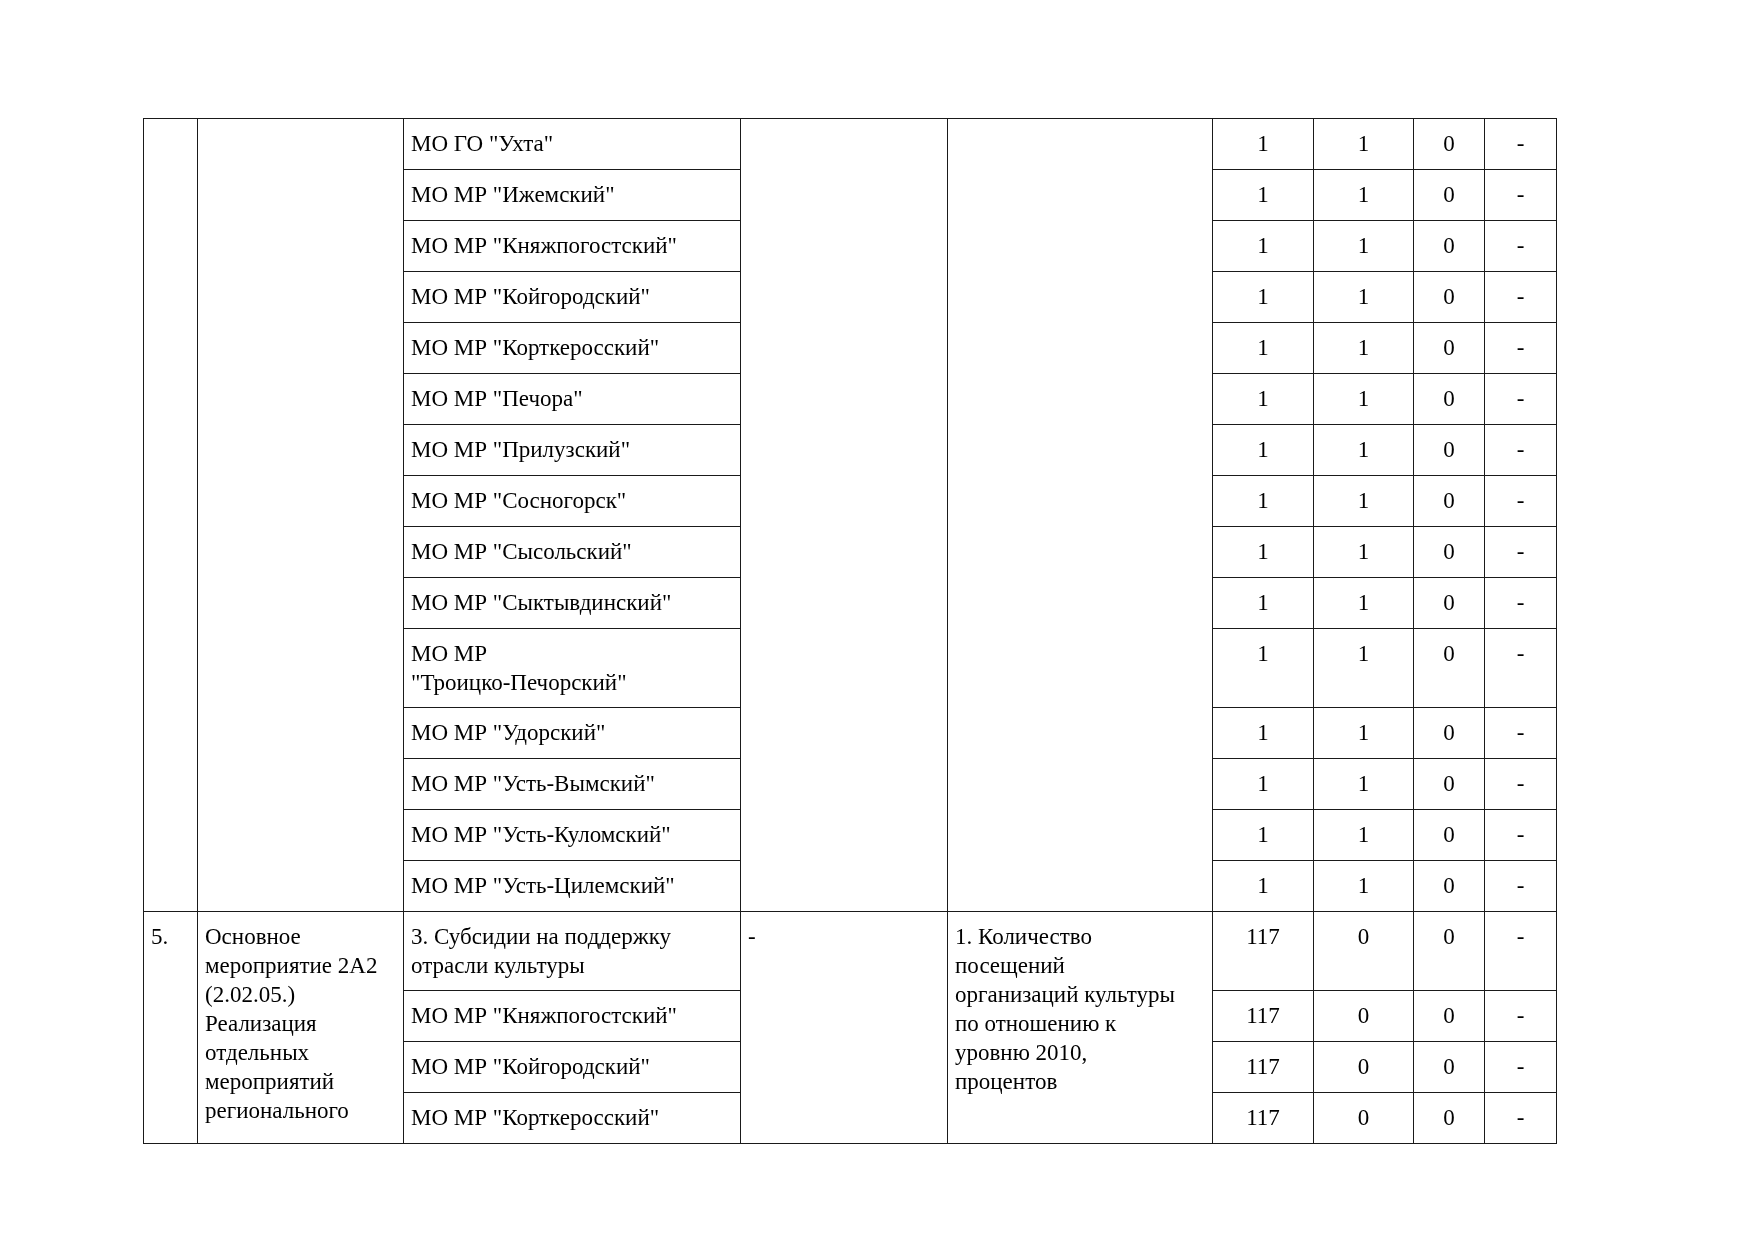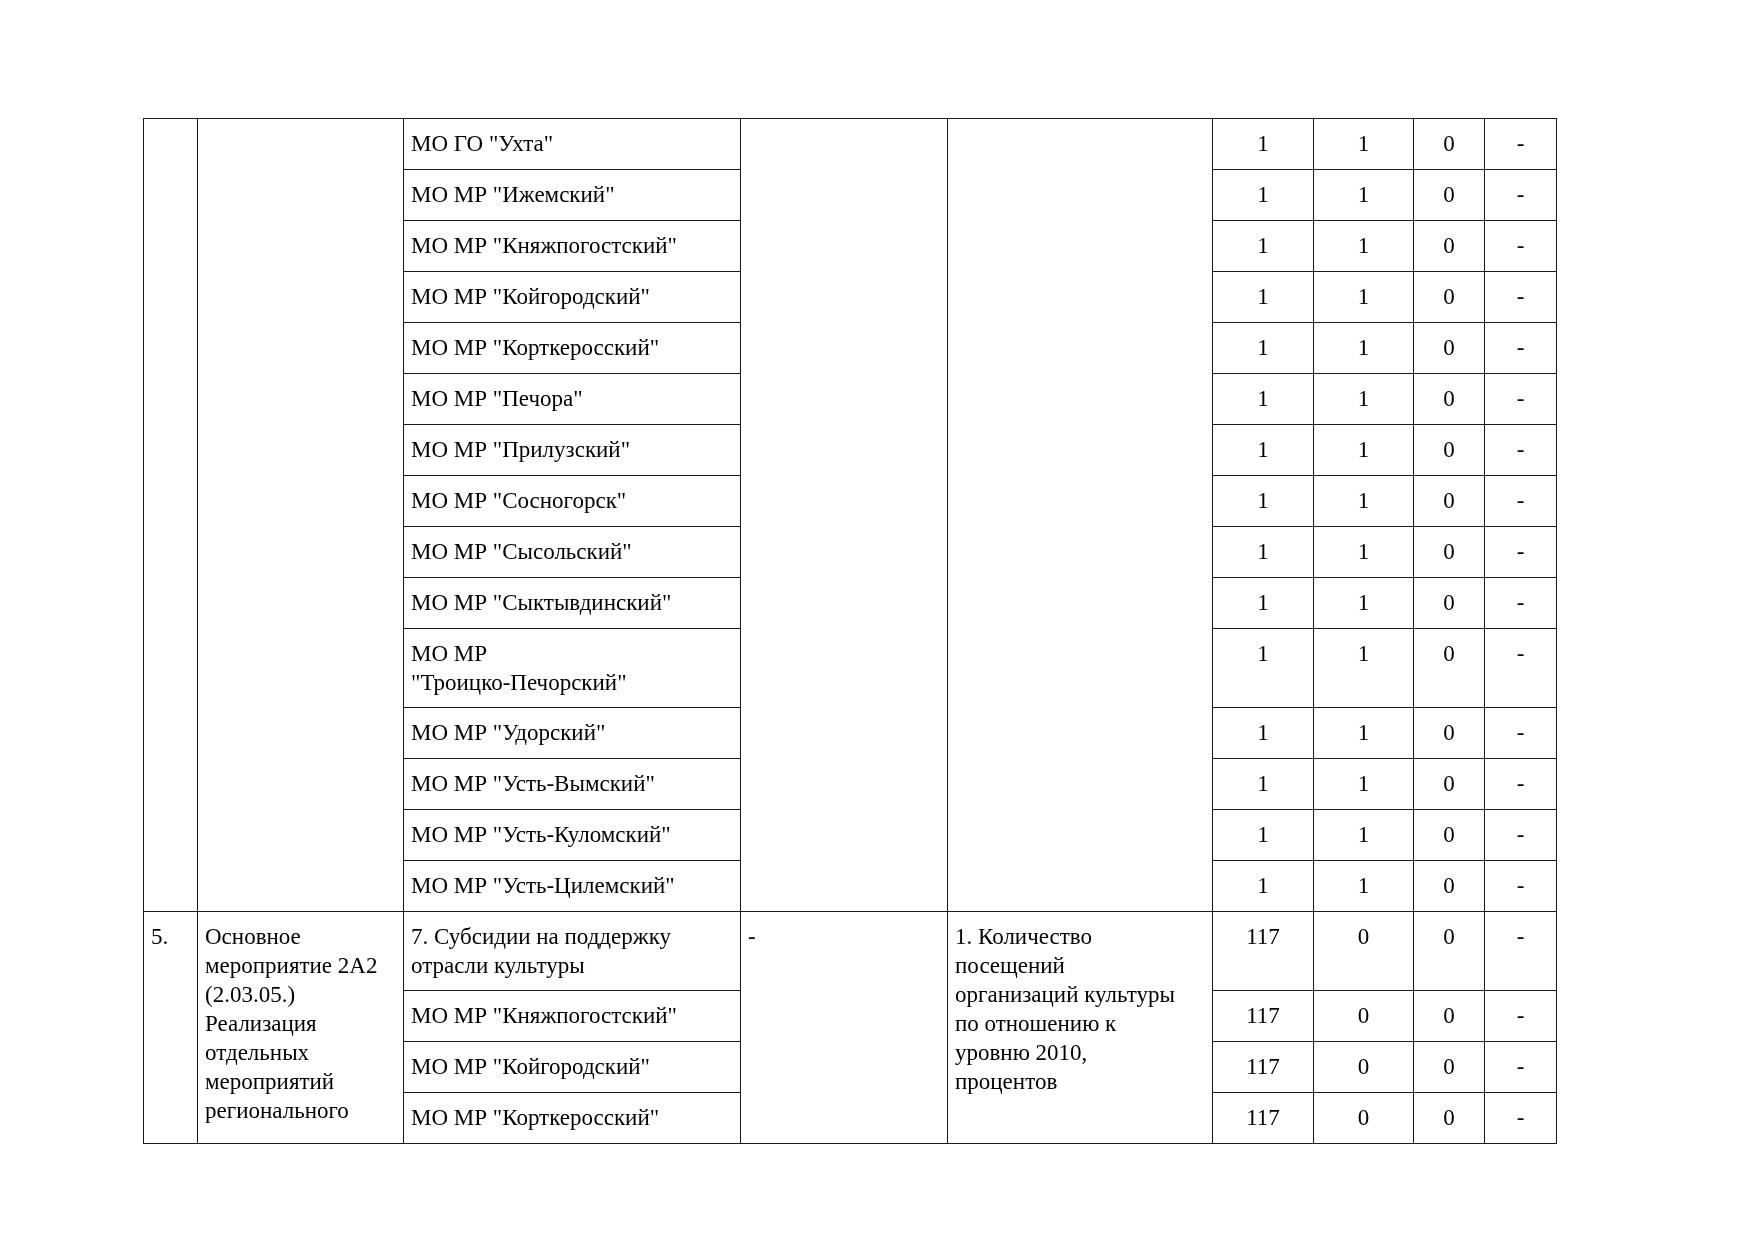--- a/index.html
+++ b/index.html
@@ -140,26 +140,26 @@
       <td class="num">1</td>
       <td class="num">1</td>
       <td class="num">0</td>
       <td class="num">-</td>
     </tr>
 
     <tr class="r2">
       <td rowspan="4" class="label">5.</td>
       <td rowspan="4" class="label">Основное
 мероприятие  2А2
-(2.03.05.)
+(2.02.05.)
 Реализация
 отдельных
 мероприятий
 регионального</td>
-      <td class="label">7. Субсидии на поддержку
+      <td class="label">3. Субсидии на поддержку
 отрасли культуры</td>
       <td rowspan="4" class="label">-</td>
       <td rowspan="4" class="label">1. Количество
 посещений
 организаций культуры
 по отношению к
 уровню 2010,
 процентов</td>
       <td class="num">117</td>
       <td class="num">0</td>

